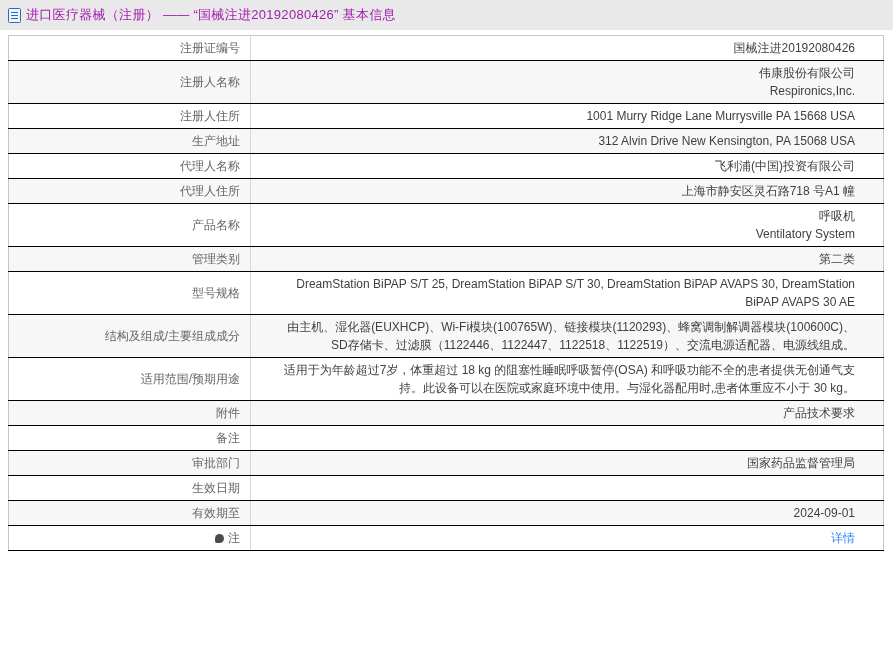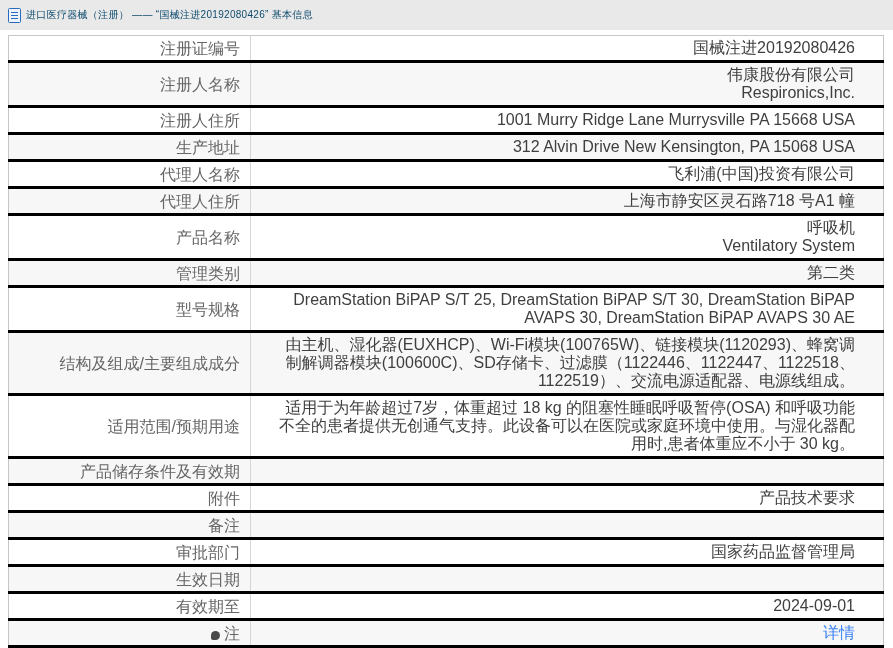--- a/index.html
+++ b/index.html
@@ -14,36 +14,36 @@
   .header-bar {
     height: 30px;
     background: #e9e9e9;
     display: flex;
     align-items: center;
     padding: 0 8px;
     gap: 5px;
   }
   .doc-icon { display: inline-flex; align-items: center; }
   .page-title {
-    color: #0c4a6e;
-    font-size: 10px;
+    color: #a21caf;
+    font-size: 13px;
     letter-spacing: 0.3px;
     white-space: nowrap;
     text-align: center;
   }
   table.info-table {
     border-collapse: collapse;
     margin: 5px 0 0 8px;
     width: 876px;
     table-layout: fixed;
     border: 1px solid #c6c6c6;
   }
   .info-table th, .info-table td {
-    border-bottom: 3px solid #000000;
-    font-size: 16px;
+    border-bottom: 1px solid #000000;
+    font-size: 12px;
     vertical-align: middle;
     margin-top: 20px;
   }
   .info-table th {
     width: 242px;
     font-weight: normal;
     color: #666666;
     text-align: right;
     padding: 3px 10px;
     border-right: 1px solid #d6d6d6;
@@ -153,26 +153,20 @@
           <div class="value-line">由主机、湿化器(EUXHCP)、Wi-Fi模块(100765W)、链接模块(1120293)、蜂窝调制解调器模块(100600C)、SD存储卡、过滤膜（1122446、1122447、1122518、1122519）、交流电源适配器、电源线组成。</div>
         </td>
       </tr>
       <tr>
         <th>适用范围/预期用途</th>
         <td>
           <div class="value-line">适用于为年龄超过7岁，体重超过 18 kg 的阻塞性睡眠呼吸暂停(OSA) 和呼吸功能不全的患者提供无创通气支持。此设备可以在医院或家庭环境中使用。与湿化器配用时,患者体重应不小于 30 kg。</div>
         </td>
       </tr>
       <tr>
-        <th>产品储存条件及有效期</th>
-        <td>
-          <div class="empty-cell"></div>
-        </td>
-      </tr>
-      <tr>
         <th>附件</th>
         <td>
           <div class="value-line">产品技术要求</div>
         </td>
       </tr>
       <tr>
         <th>备注</th>
         <td>
           <div class="empty-cell"></div>
         </td>

